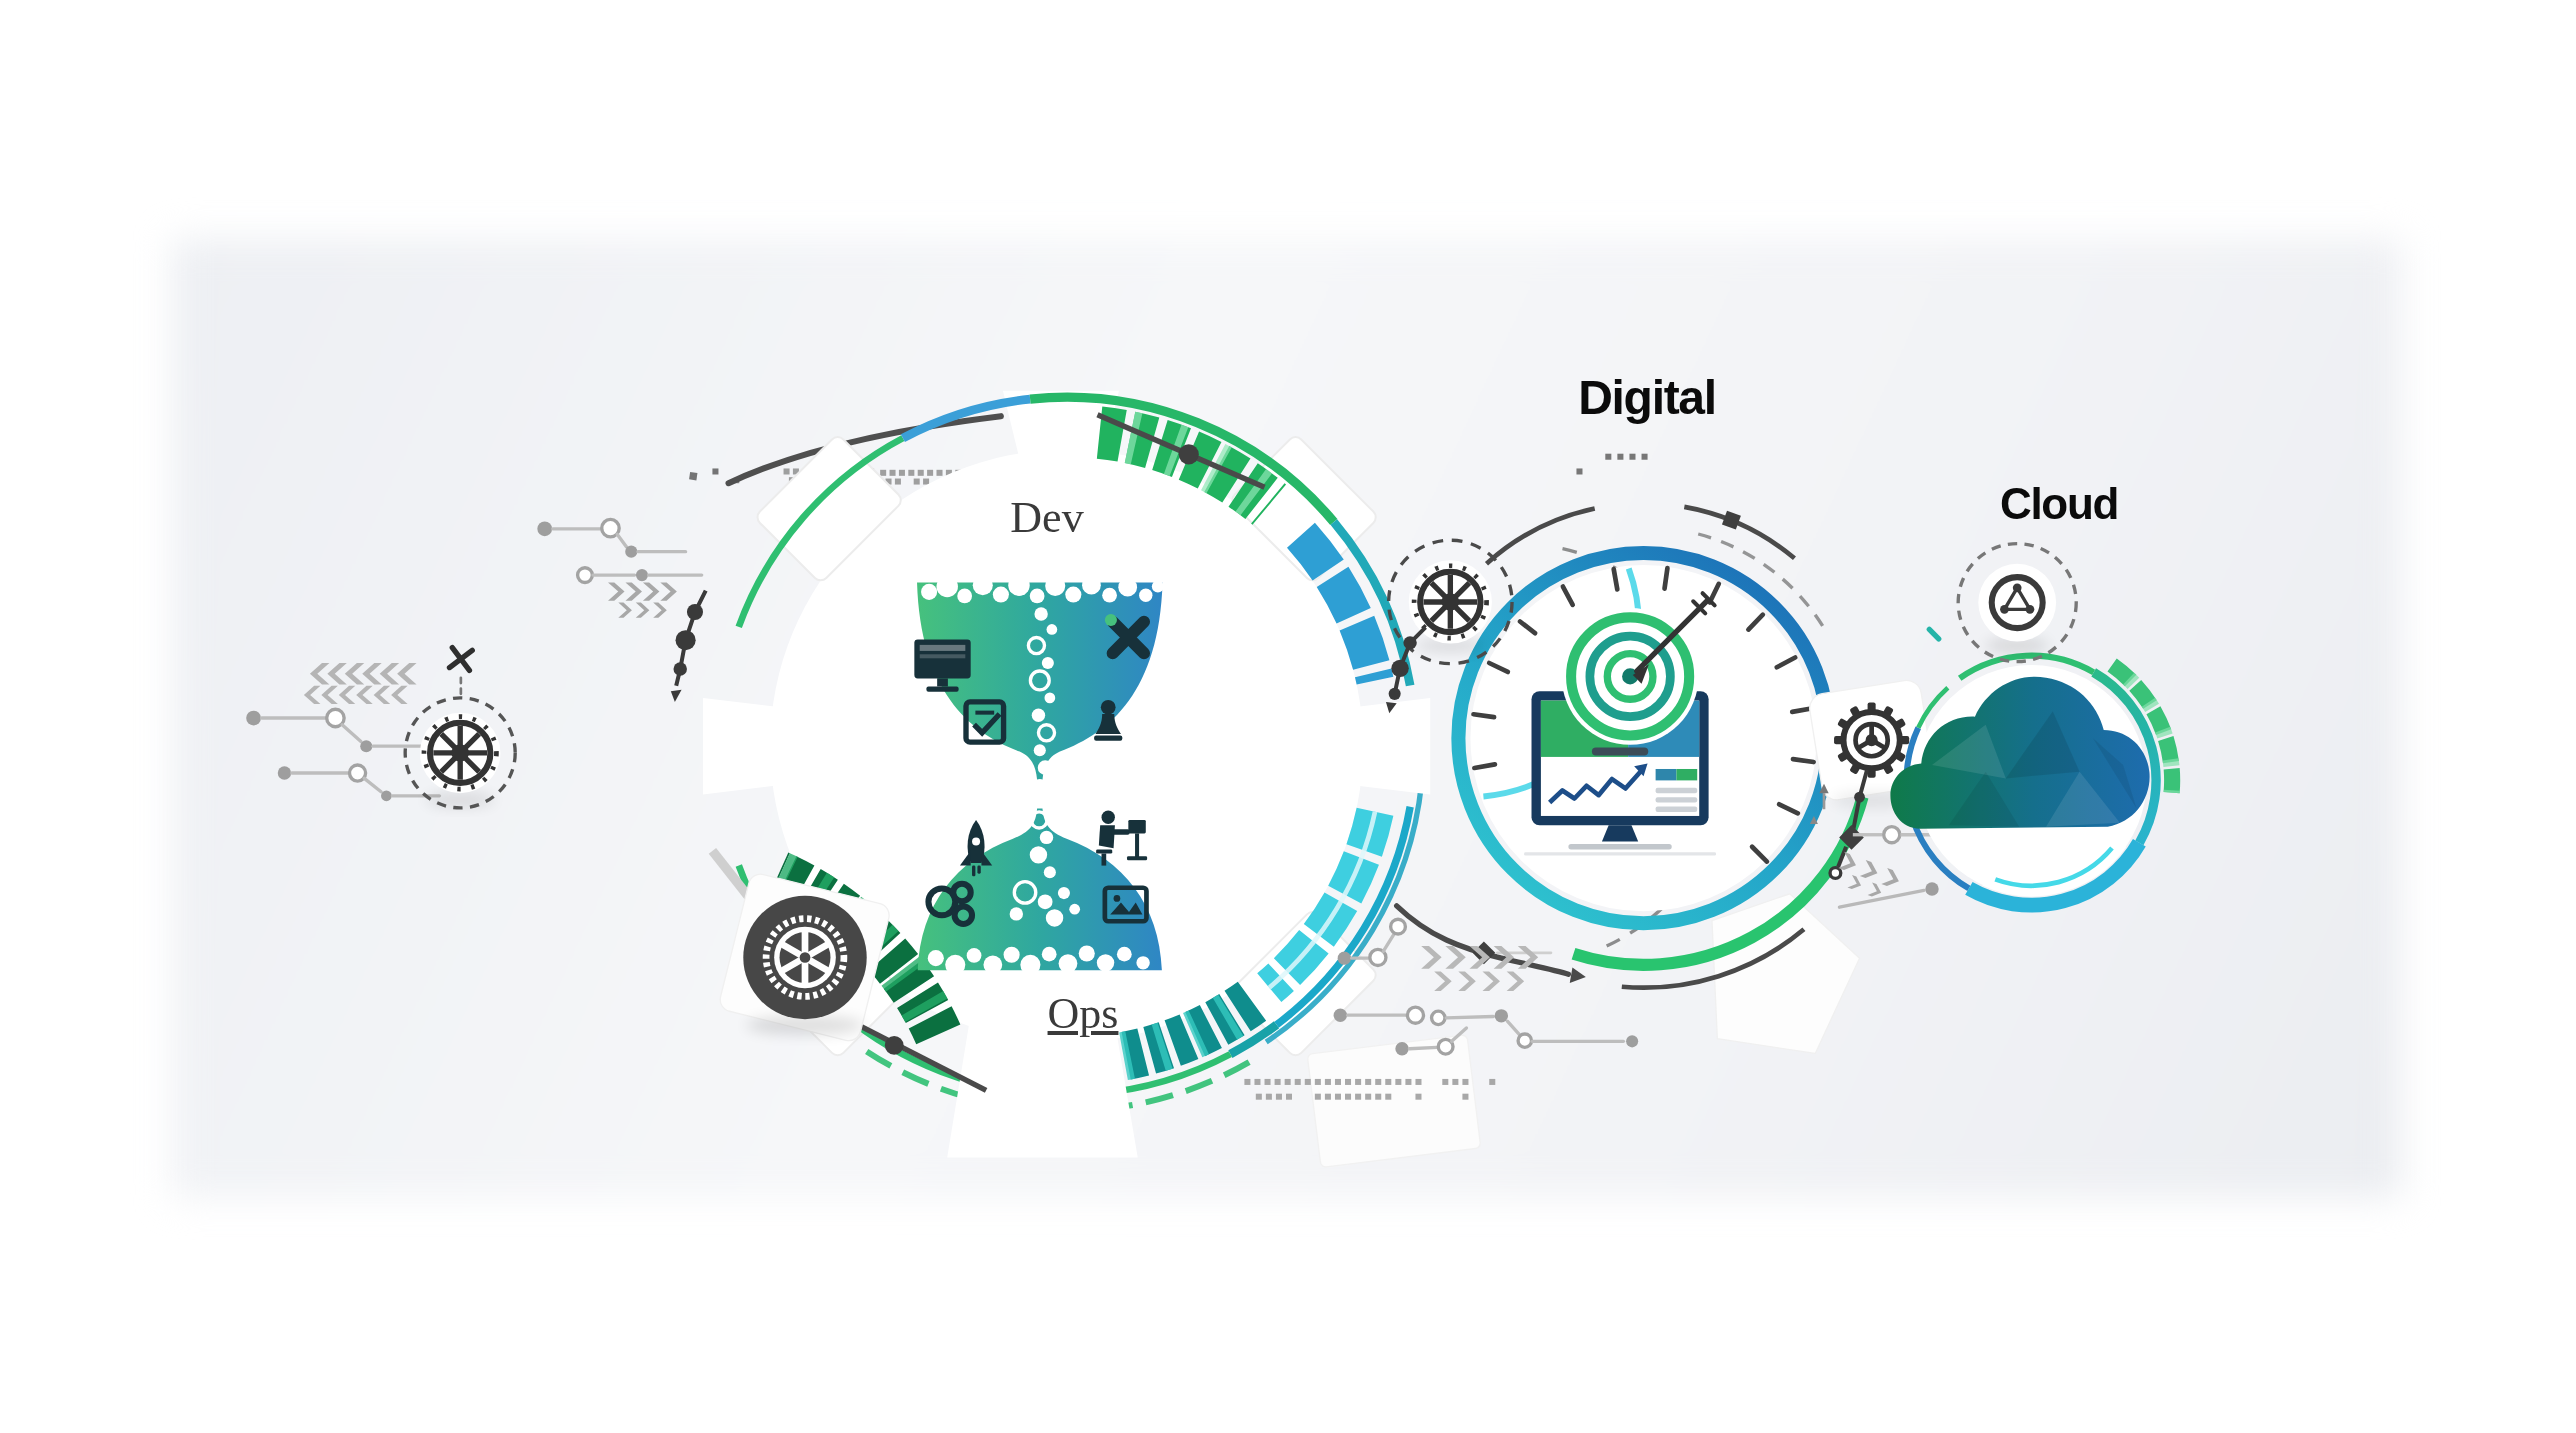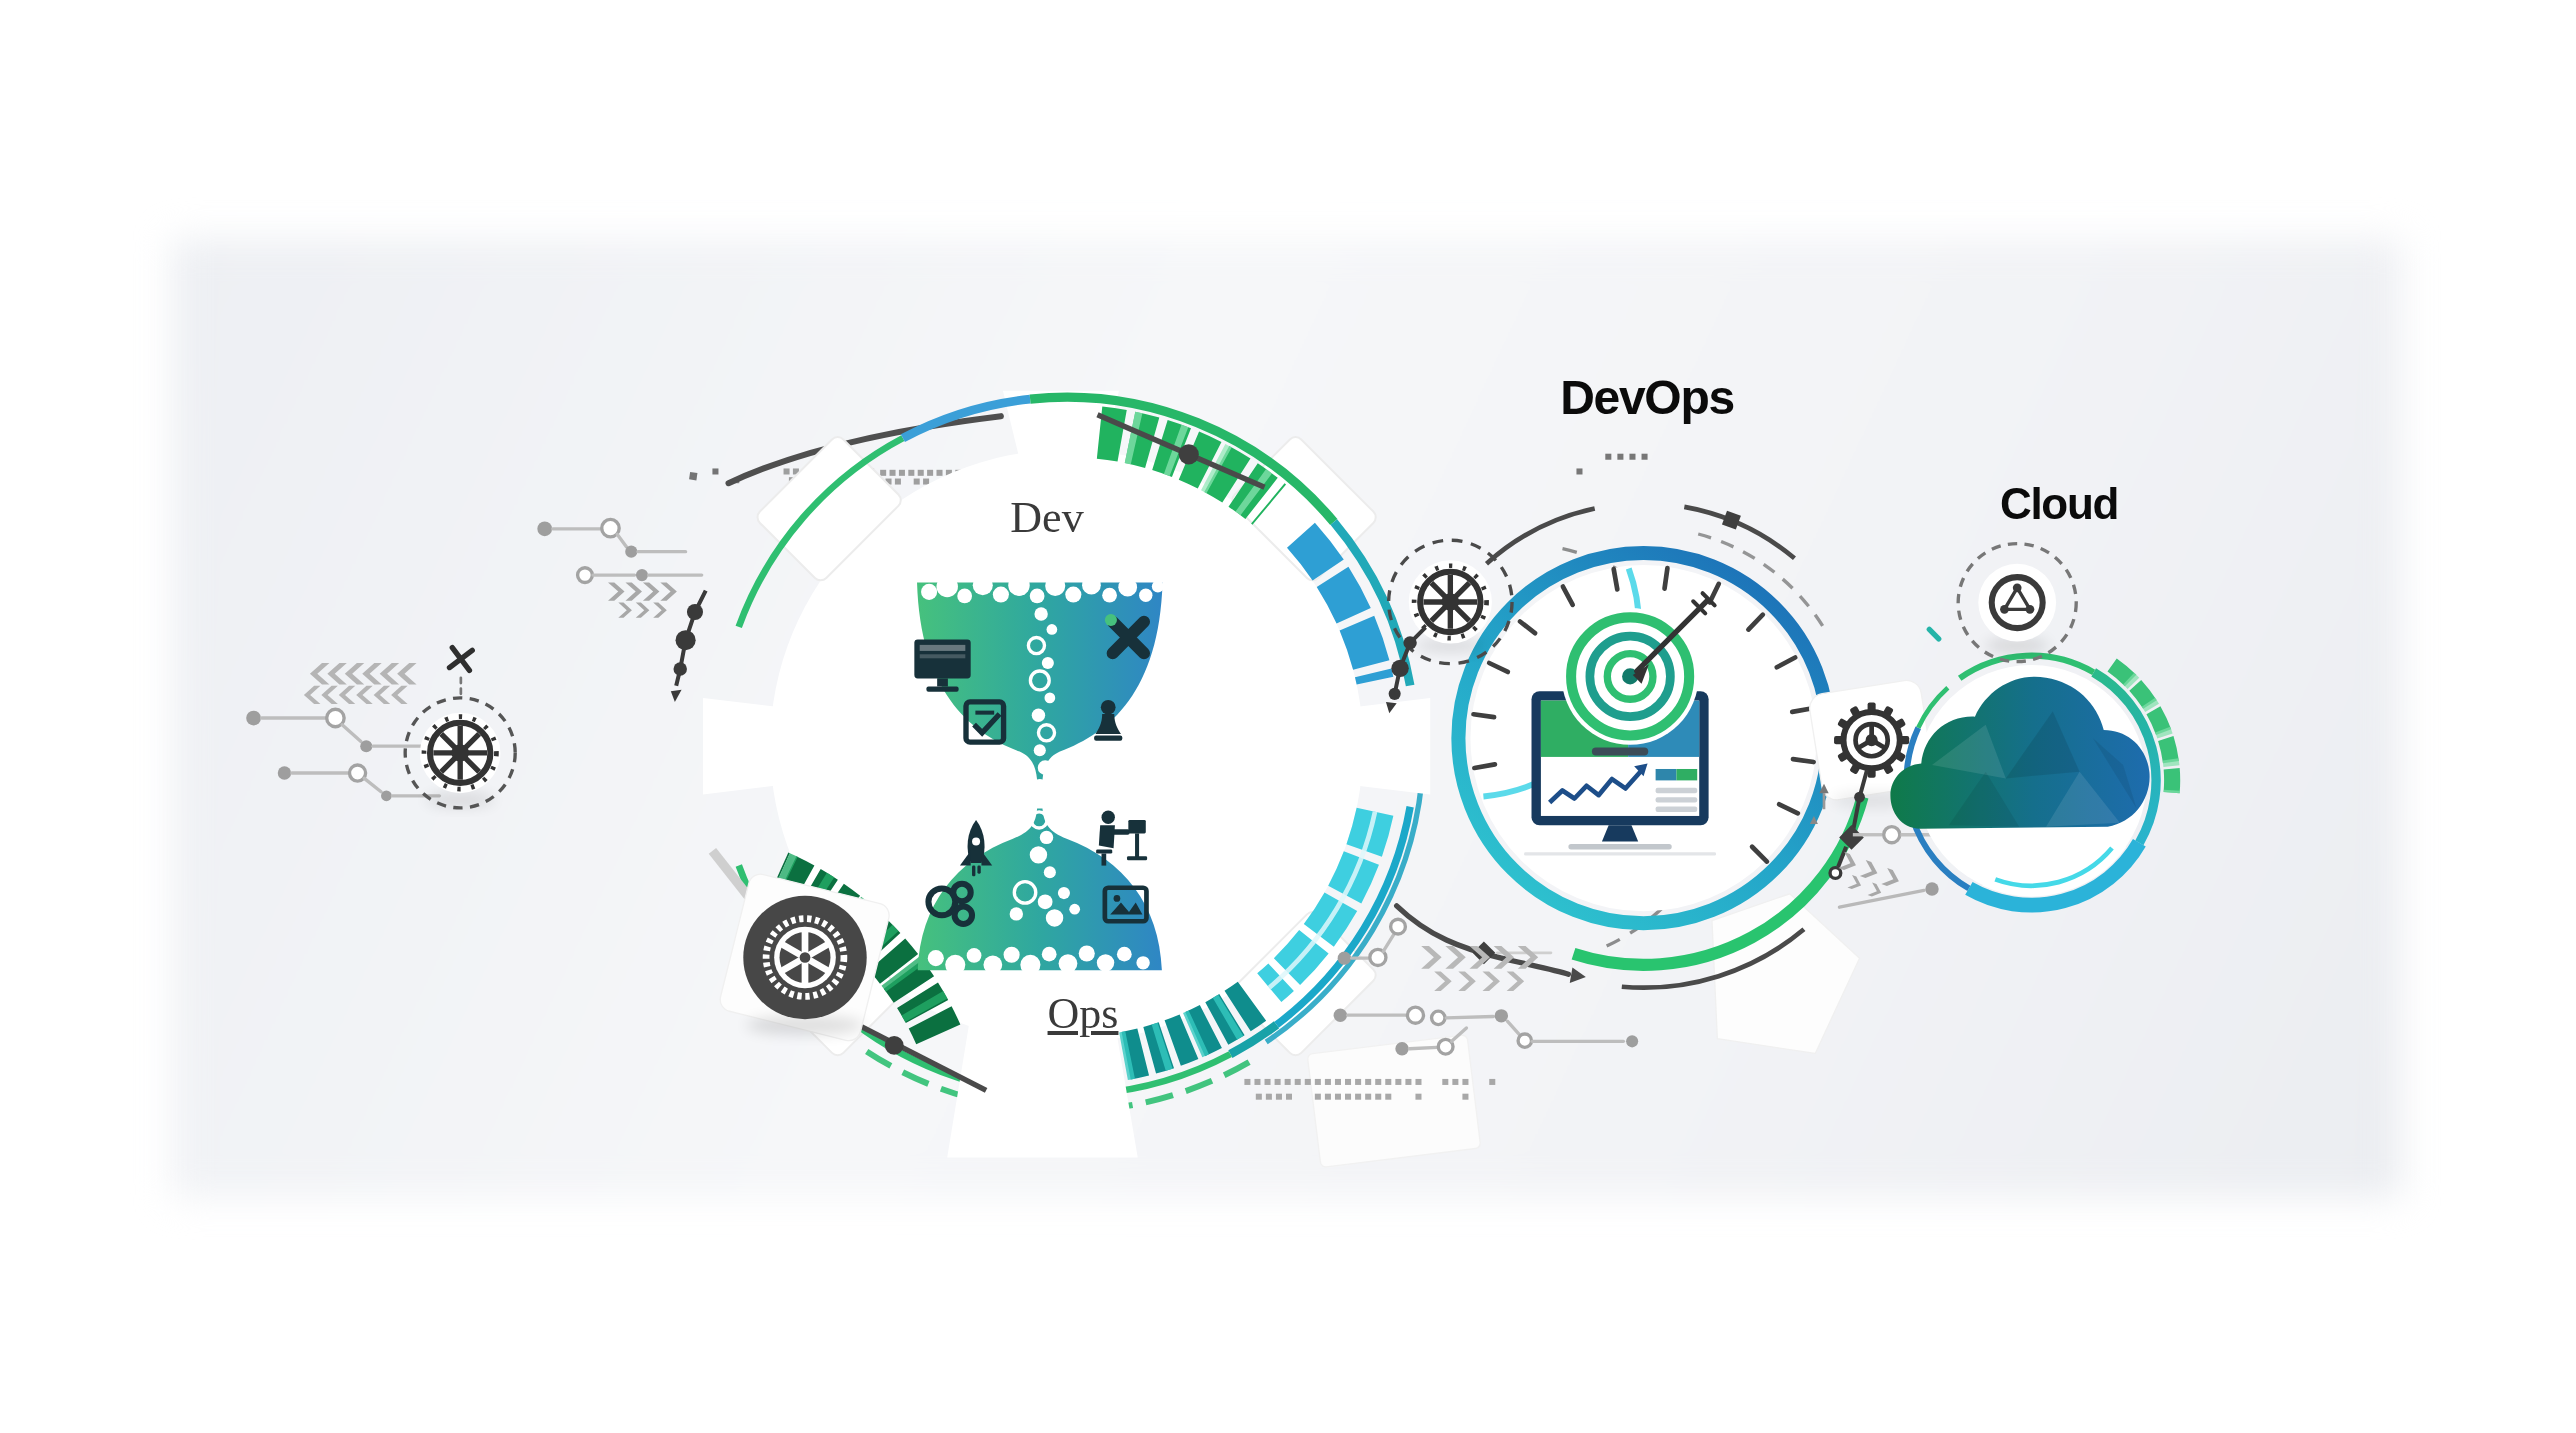--- a/index.html
+++ b/index.html
@@ -626,18 +626,18 @@
         <circle cx="2988" cy="908" r="6.5" fill="#3a3a3a"></circle>
       </g>
 
       <g>
         <line x1="2742" y1="1352" x2="2868" y2="1327" stroke="#b9b9b9" stroke-width="5" stroke-linecap="round"></line>
         <circle cx="2880" cy="1325" r="10" fill="#9e9e9e"></circle>
       </g>
     </g>
   </svg>
 
-  <div class="title" id="t-digital">DevOps</div>
+  <div class="title" id="t-digital">Digital</div>
   <div class="title" id="t-cloud">Cloud</div>
   <div class="seg" id="l-dev">Dev</div>
   <div class="seg" id="l-ops">Ops</div>
 </div>
 
 
 </body></html>

